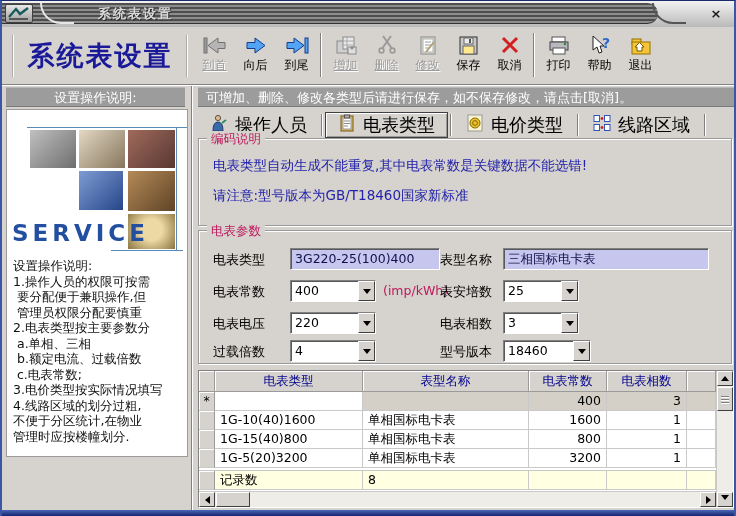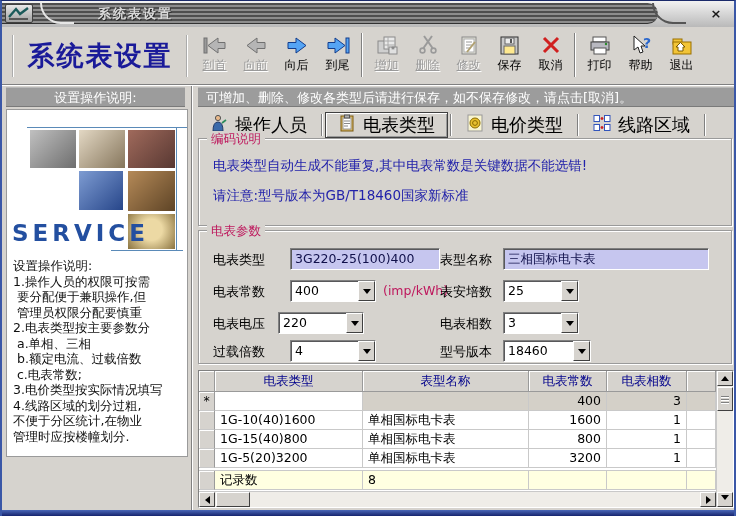--- a/index.html
+++ b/index.html
@@ -120,28 +120,20 @@
     <div class="header-title">系统表设置</div>
     <div class="toolbar">
       <div class="tb-btn disabled">
         <div class="tb-ic">
             <svg width="24" height="17" viewBox="0 0 24 17">
               <rect x="1" y="1" width="3" height="15" fill="#9a9a9a" stroke="#707070"></rect>
               <path d="M15 1 L5 8.5 L15 16 L15 11.5 L22 11.5 L22 5.5 L15 5.5 Z" fill="#b5b5b5" stroke="#707070"></path>
             </svg>
           </div>
         <div class="tb-lbl">到首</div>
-      </div>
-      <div class="tb-btn disabled">
-        <div class="tb-ic">
-            <svg width="24" height="17" viewBox="0 0 24 17">
-              <path d="M13 1 L3 8.5 L13 16 L13 11.5 L21 11.5 L21 5.5 L13 5.5 Z" fill="#b5b5b5" stroke="#707070"></path>
-            </svg>
-          </div>
-        <div class="tb-lbl">向前</div>
       </div>
       <div class="tb-btn">
         <div class="tb-ic">
             <svg width="24" height="17" viewBox="0 0 24 17">
               <path d="M11 1 L21 8.5 L11 16 L11 11.5 L3 11.5 L3 5.5 L11 5.5 Z" fill="#55a4f4" stroke="#123c8c"></path>
             </svg>
           </div>
         <div class="tb-lbl">向后</div>
       </div>
       <div class="tb-btn">
@@ -343,21 +335,21 @@
         <div class="red-unit" style="left:184px;top:52px;">(imp/kWh)</div>
         <div class="flabel" style="left:241px;top:52px;">表安培数</div>
         <div class="combo" style="left:304px;top:49px;width:76px;">
           <span class="combo-val">25</span>
           <span class="combo-btn">
               <span class="tri-down"></span>
             </span>
         </div>
 
         <div class="flabel" style="left:14px;top:84px;">电表电压</div>
-        <div class="combo" style="left:79px;top:81px;width:86px;">
+        <div class="combo" style="left:91px;top:81px;width:86px;">
           <span class="combo-val">220</span>
           <span class="combo-btn">
               <span class="tri-down"></span>
             </span>
         </div>
         <div class="flabel" style="left:241px;top:84px;">电表相数</div>
         <div class="combo" style="left:304px;top:81px;width:76px;">
           <span class="combo-val">3</span>
           <span class="combo-btn">
               <span class="tri-down"></span>

